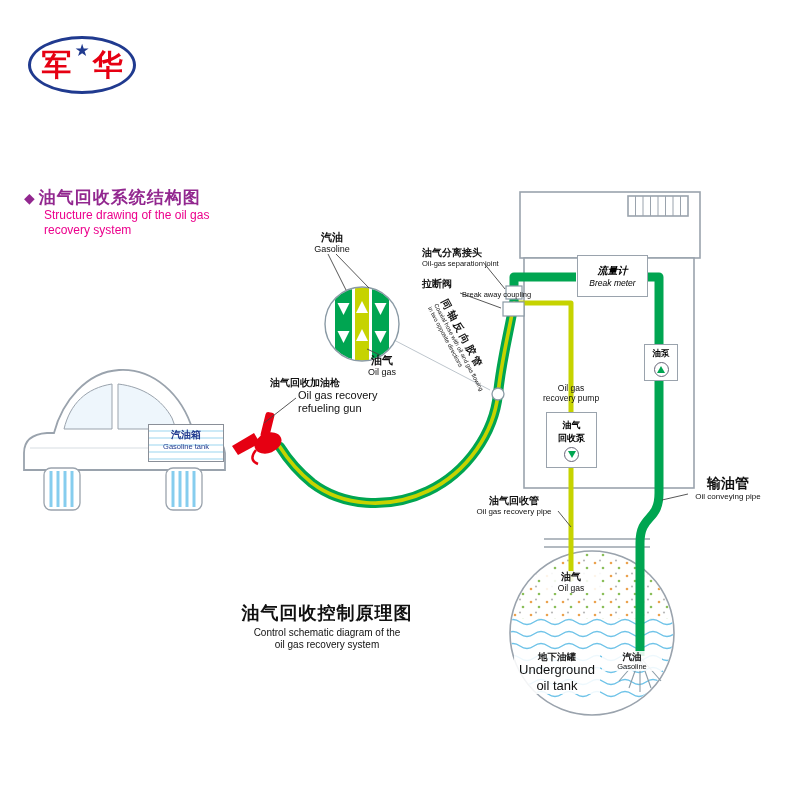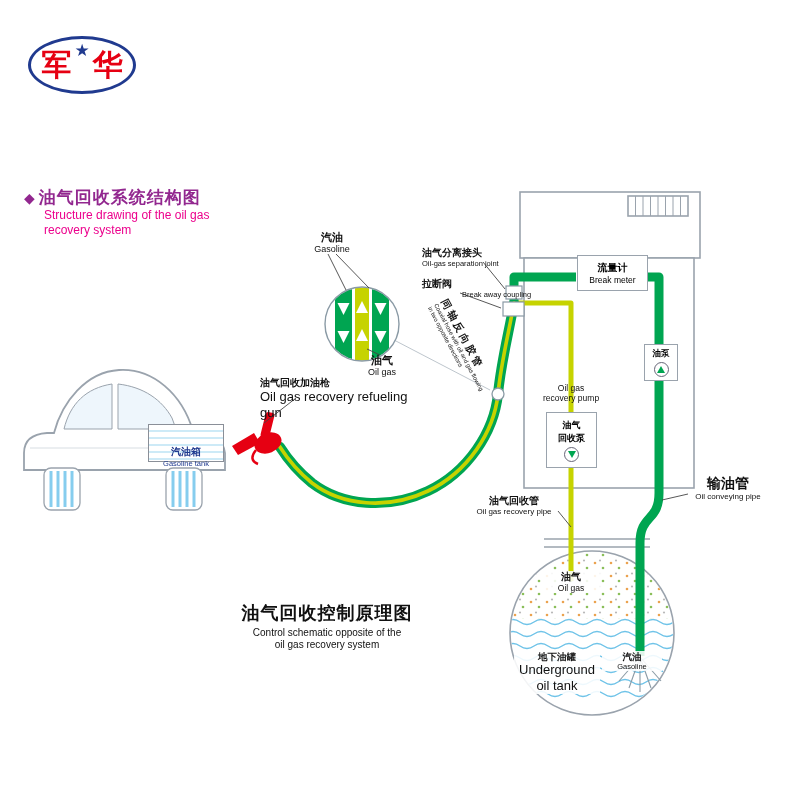--- a/index.html
+++ b/index.html
@@ -191,39 +191,39 @@
   </div>
 
   <div class="lbl" style="left:422px;top:247px;width:120px;">
     <span class="cn" style="font-size:10px;">油气分离接头</span>
     <span class="en" style="font-size:7.5px;">Oil-gas separation joint</span>
   </div>
   <div class="lbl" style="left:422px;top:278px;width:120px;">
     <span class="cn" style="font-size:10px;">拉断阀</span>
     <span class="en" style="font-size:7.5px;margin-left:40px;">Break away coupling</span>
   </div>
-  <div class="lbl" style="left:260px;top:377px;width:150px;">
+  <div class="lbl" style="left:270px;top:377px;width:150px;">
     <span class="cn" style="font-size:10px;">油气回收加油枪</span>
-    <span class="en" style="font-size:13px;">Oil gas recovery refueling gun</span>
+    <span class="en" style="font-size:11px;margin-left:28px;">Oil gas recovery refueling gun</span>
   </div>
   <div class="lbl center" style="left:455px;top:495px;width:118px;">
     <span class="cn" style="font-size:10px;">油气回收管</span>
     <span class="en" style="font-size:8px;">Oil gas recovery pipe</span>
   </div>
   <div class="lbl center" style="left:672px;top:475px;width:112px;">
     <span class="cn" style="font-size:14px;">输油管</span>
     <span class="en" style="font-size:8px;">Oil conveying pipe</span>
   </div>
 
-  <div class="tankbox" style="left:148px;top:424px;width:76px;height:38px;padding-top:20px;">
+  <div class="tankbox" style="left:148px;top:424px;width:76px;height:38px;padding-top:3px;">
     <span class="cn" style="font-size:10px;color:#203a8f;">汽油箱</span>
     <span class="en" style="font-size:7.5px;color:#203a8f;">Gasoline tank</span>
   </div>
 
-  <div class="box" style="left:577px;top:255px;width:71px;height:36px;">
+  <div class="box" style="left:577px;top:255px;width:71px;height:42px;font-style:italic;">
     <span class="cn" style="font-size:10px;">流量计</span>
     <span class="en" style="font-size:8.5px;">Break meter</span>
   </div>
   <div class="box" style="left:644px;top:344px;width:34px;height:37px;">
     <span class="cn" style="font-size:8.5px;">油泵</span>
     <span class="pump-circle">
         <span class="tri-up"></span>
       </span>
   </div>
   <div class="lbl center" style="left:533px;top:383px;width:76px;">
@@ -246,17 +246,17 @@
     <span class="cn" style="font-size:9.5px;">地下油罐</span>
     <span class="en" style="font-size:13px;">Underground oil tank</span>
   </div>
   <div class="lbl center whitebg" style="left:602px;top:651px;width:60px;">
     <span class="cn" style="font-size:9.5px;">汽油</span>
     <span class="en" style="font-size:7.5px;">Gasoline</span>
   </div>
 
   <div class="lbl center" style="left:228px;top:603px;width:198px;">
     <span class="cn" style="font-size:18px;letter-spacing:1px;">油气回收控制原理图</span>
-    <span class="en" style="font-size:10px;margin-top:2px;">Control schematic opposite of the</span>
+    <span class="en" style="font-size:10px;margin-top:2px;">Control schematic diagram of the</span>
     <span class="en" style="font-size:10px;">oil gas recovery system</span>
   </div>
 
 </div>
 
 </body></html>

